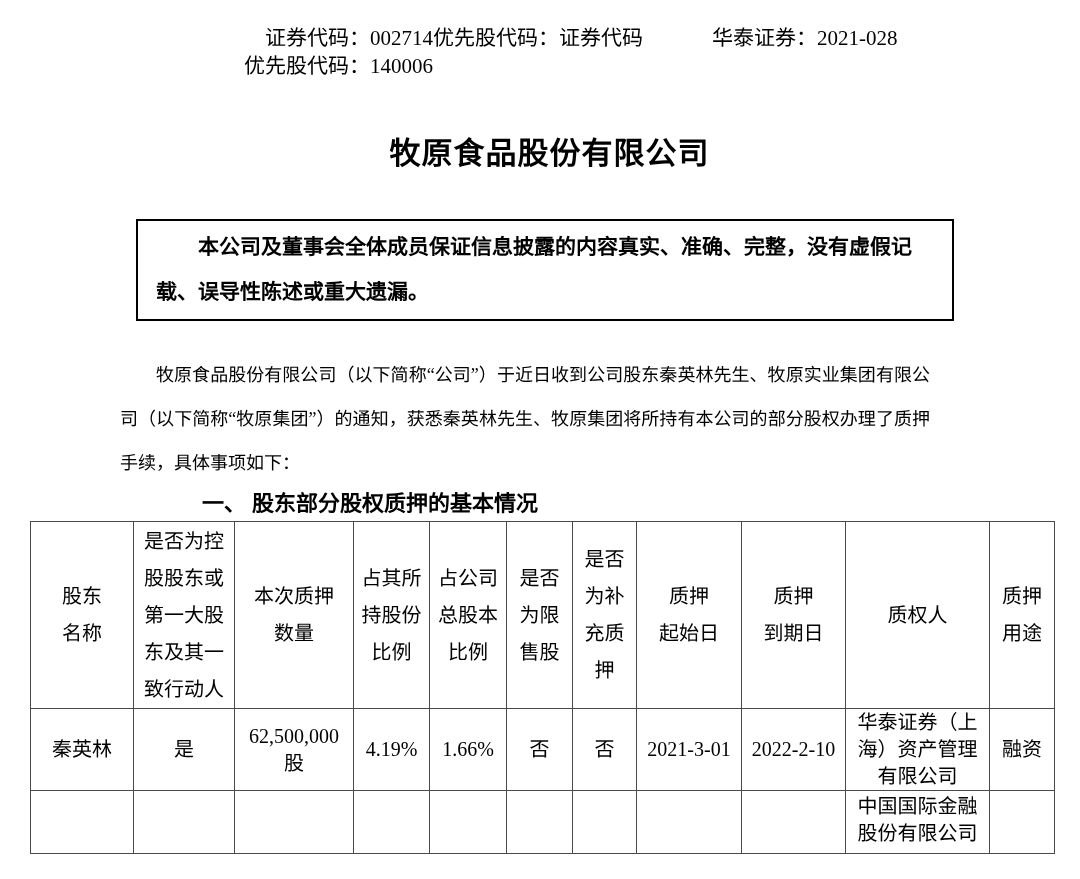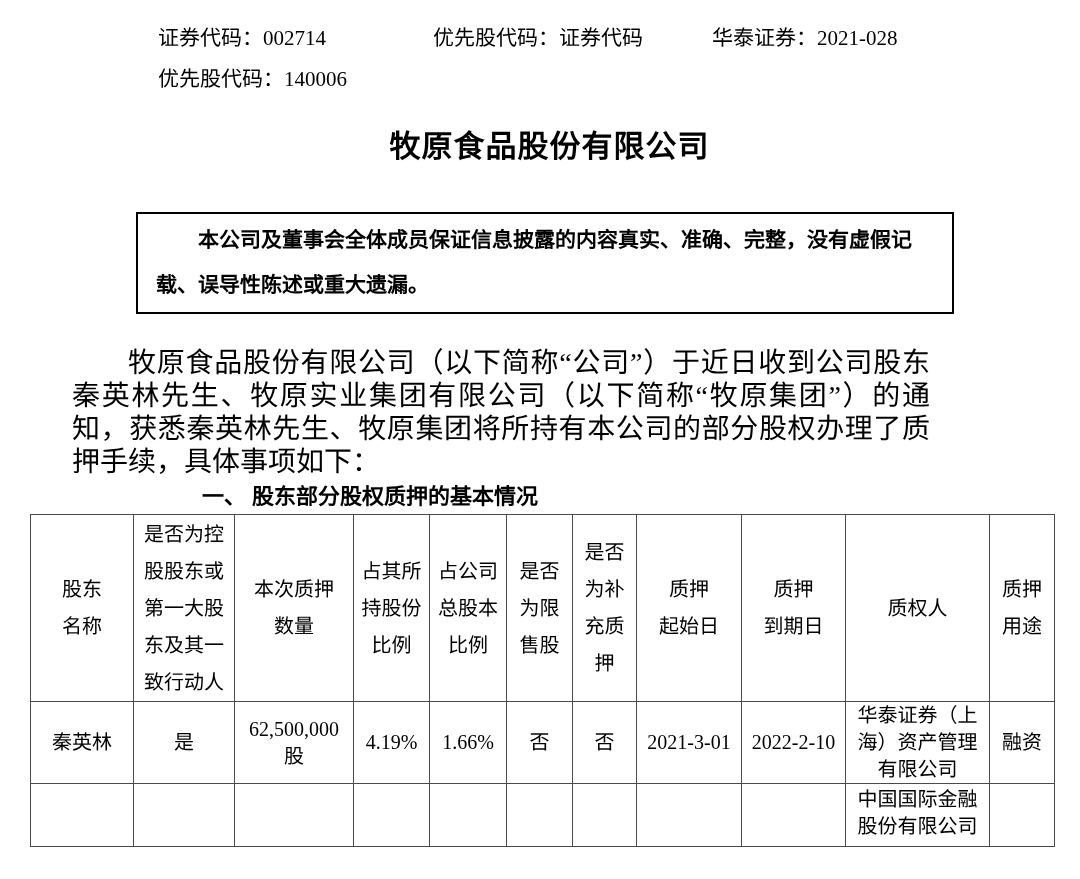--- a/index.html
+++ b/index.html
@@ -15,50 +15,50 @@
 
   
   .meta-row {
     display: flex;
     margin-left: 158px;
     font-size: 21px;
     line-height: 28px;
     white-space: nowrap;
   }
   .meta-row-1 { padding-top: 24px; }
-  .meta-row-2 { margin-top: 13px; }
-  .meta-item-1 { width: 275px; }
+  .meta-row-2 { }
+  .meta-item-1 { width: 275px; text-align: right; }
   .meta-item-2 { width: 279px; }
 
   
   .doc-title {
     text-align: center;
     font-family: "Liberation Sans", "DejaVu Sans", sans-serif;
     font-weight: 700;
     letter-spacing: 1px;
   }
-  .doc-title-1 { margin-top: 36px; font-size: 31px; line-height: 36px; padding-left: 19px; }
+  .doc-title-1 { margin-top: 56px; font-size: 31px; line-height: 36px; padding-left: 19px; }
   .doc-title-2 { margin-top: 22px; font-size: 30px; line-height: 34px; }
 
   
   .disclaimer-box {
     margin: 47px 126px 0 136px;
     border: 2px solid #000000;
     padding: 4px 18px;
     font-size: 21px;
     line-height: 45px;
     text-indent: 2em;
     font-weight: bold;
   }
 
   
   .intro-paragraph {
-    margin: 32px 150px 0 72px;
-    font-size: 28px;
-    line-height: 33px;
+    margin: 32px 150px 0 120px;
+    font-size: 18px;
+    line-height: 44px;
     text-indent: 2em;
     text-align: justify;
   }
 
   
   .section-heading {
     margin: 6px 0 0 202px;
     font-family: "Liberation Sans", "DejaVu Sans", sans-serif;
     font-weight: 700;
     font-size: 22px;

